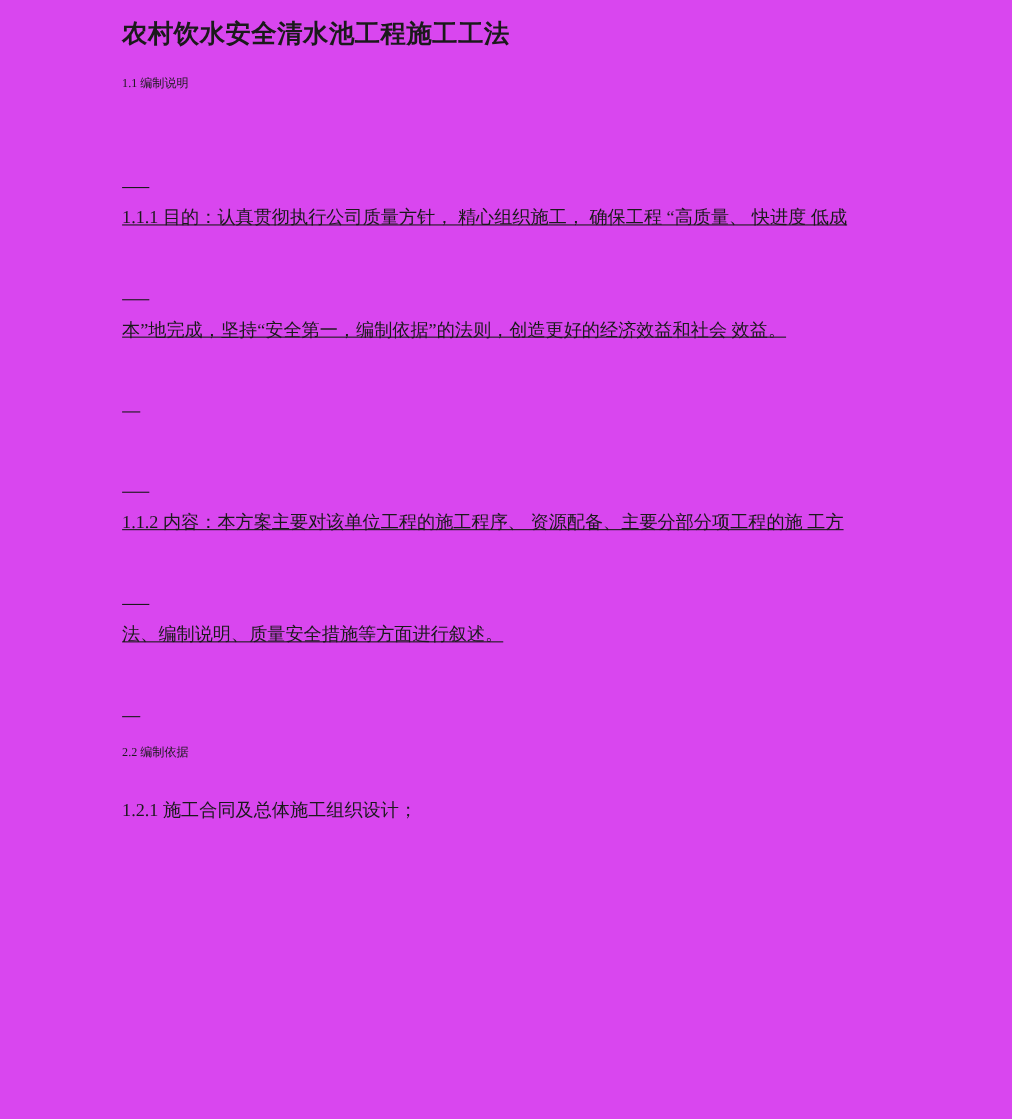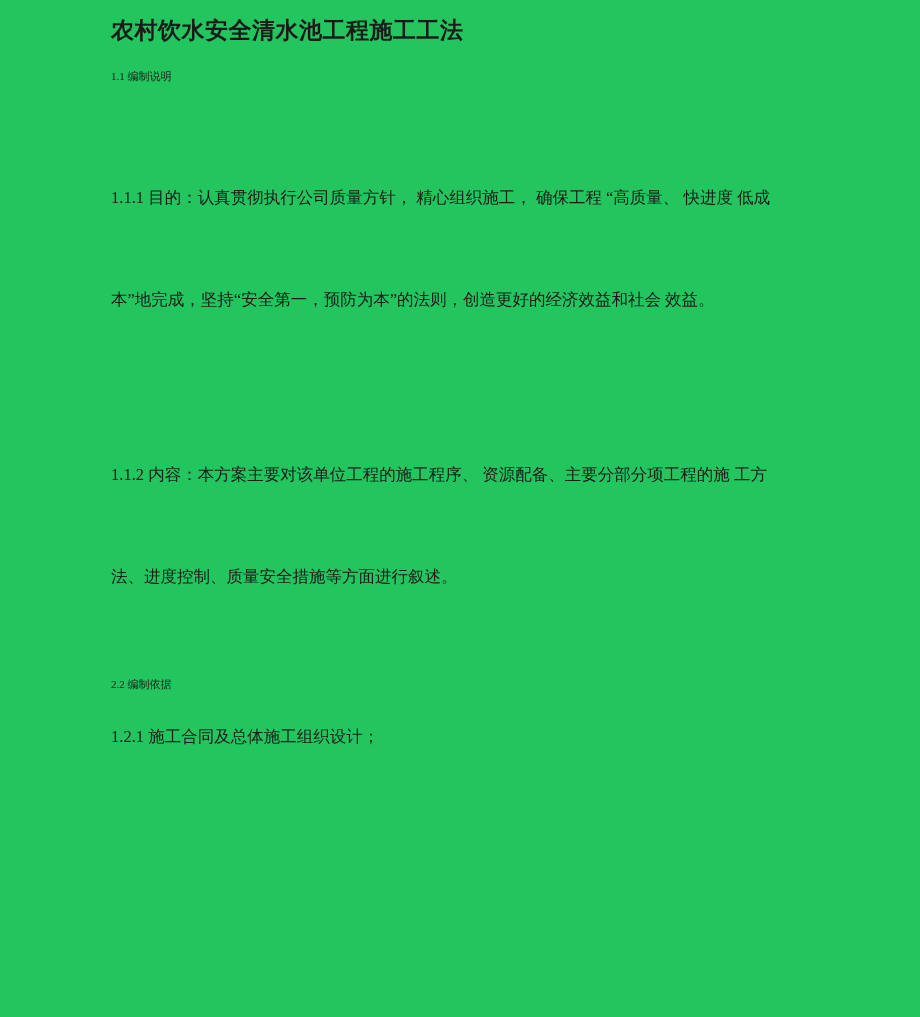--- a/index.html
+++ b/index.html
@@ -1,20 +1,20 @@
 <!DOCTYPE html>
 <html><head>
 <meta charset="utf-8">
 <style>
   html, body { margin: 0; padding: 0; background: #ffffff; }
   .page {
     position: relative;
     width: 920px;
     height: 1017px;
-    background: #22c55e;
+    background: #d946ef;
     color: #1a1a1a;
     font-family: "Liberation Serif", "DejaVu Serif", serif;
     overflow: hidden;
   }
   .content {
     width: 724px;
     margin-left: 111px;
   }
   .doc-title {
     margin-top: 14px;
@@ -26,20 +26,21 @@
   }
   .heading {
     font-size: 11px;
     line-height: 22px;
     white-space: pre-wrap;
   }
   .para {
     font-size: 16.5px;
     line-height: 34px;
     white-space: pre-wrap;
+    text-decoration: underline;
   }
   .single {
     font-size: 16.5px;
     line-height: 22px;
     white-space: pre-wrap;
   }
   .h11  { margin-top: 17px; }
   .p111 { margin-top: 26px; }
   .p112 { margin-top: 5px; }
   .p113 { margin-top: 4px; }
@@ -51,26 +52,26 @@
 
 <div class="page">
   <div class="content">
 
     <div class="doc-title">农村饮水安全清水池工程施工工法</div>
 
     <div class="heading h11">1.1 编制说明</div>
 
     <div class="para p111">
       <div>1.1.1 目的：认真贯彻执行公司质量方针， 精心组织施工， 确保工程 “高质量、 快进度 低成</div>
-      <div>本”地完成，坚持“安全第一，预防为本”的法则，创造更好的经济效益和社会 效益。</div>
+      <div>本”地完成，坚持“安全第一，编制依据”的法则，创造更好的经济效益和社会 效益。</div>
     </div>
 
     <div class="para p112">
       <div>1.1.2 内容：本方案主要对该单位工程的施工程序、 资源配备、主要分部分项工程的施 工方</div>
-      <div>法、进度控制、质量安全措施等方面进行叙述。</div>
+      <div>法、编制说明、质量安全措施等方面进行叙述。</div>
     </div>
 
 
     <div class="heading h12">2.2 编制依据</div>
 
     <div class="single p121">1.2.1 施工合同及总体施工组织设计；</div>
 
   </div>
 </div>
 

